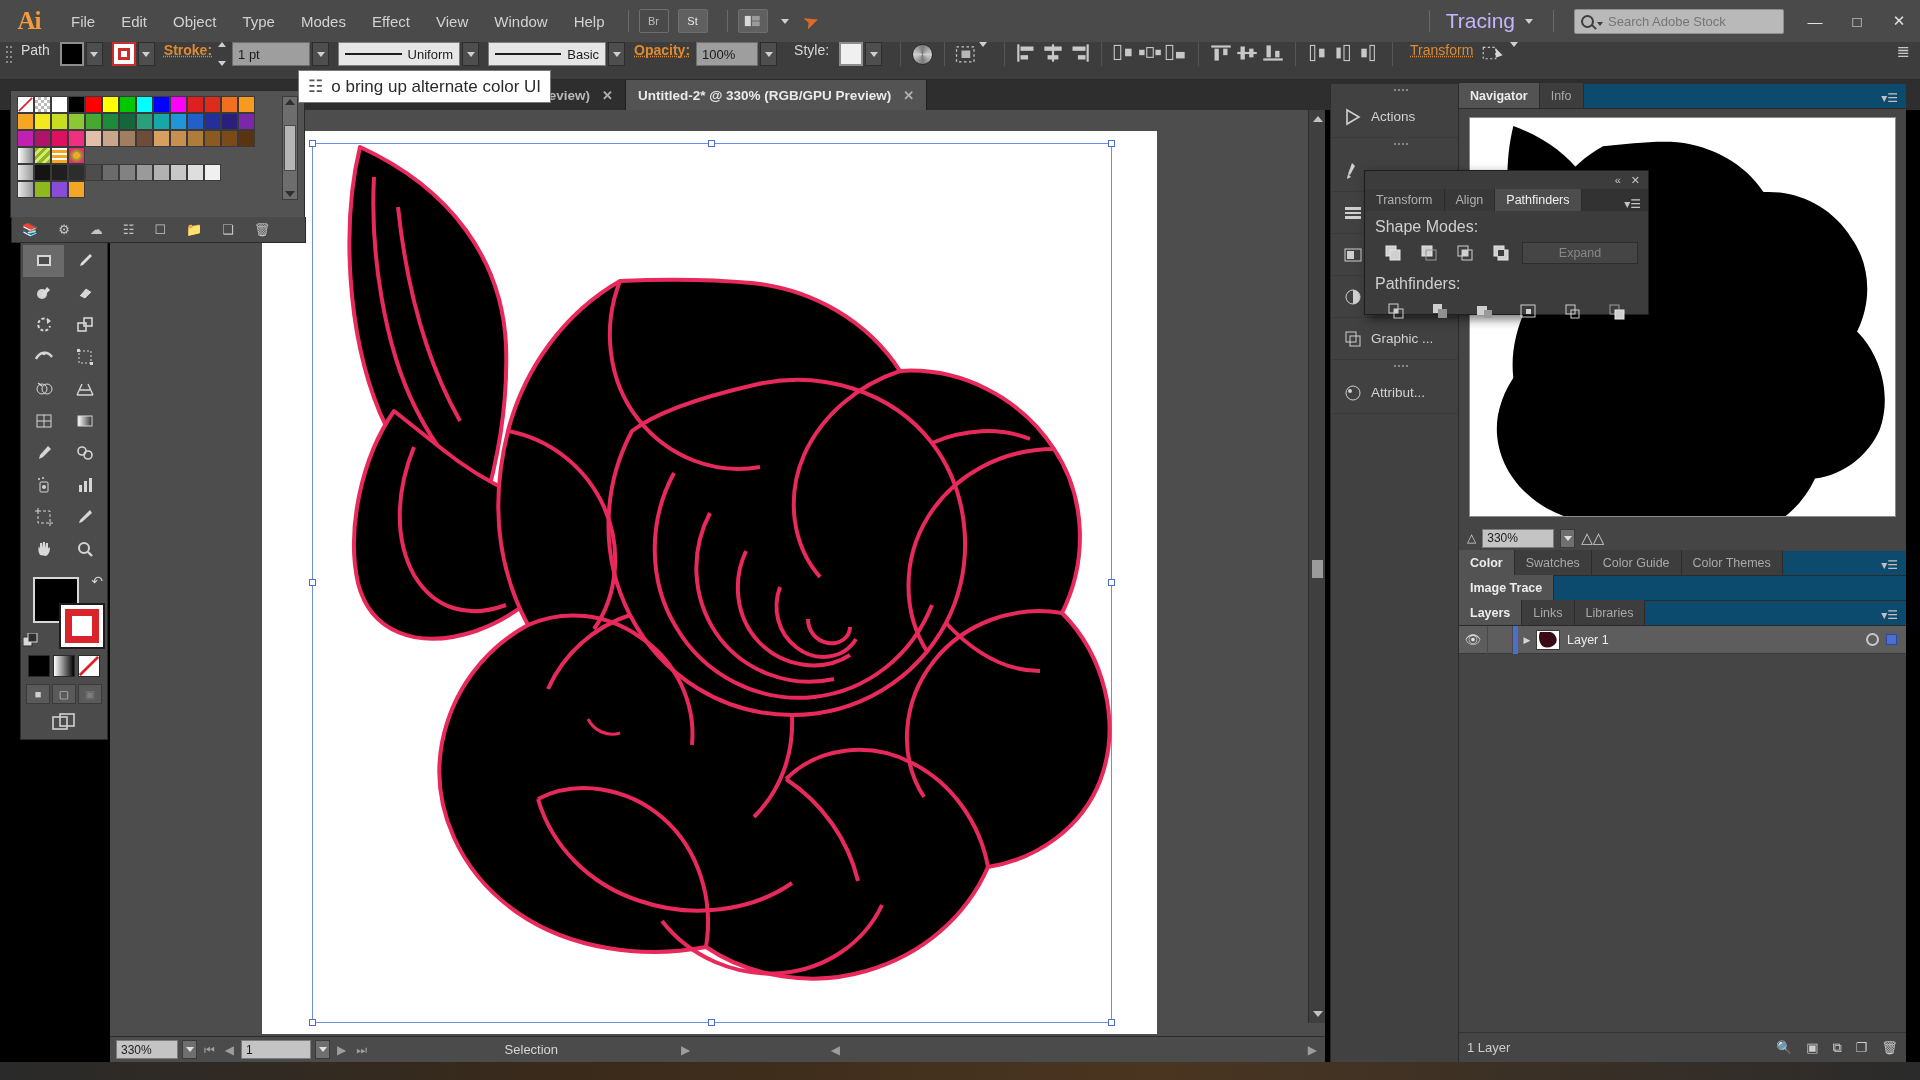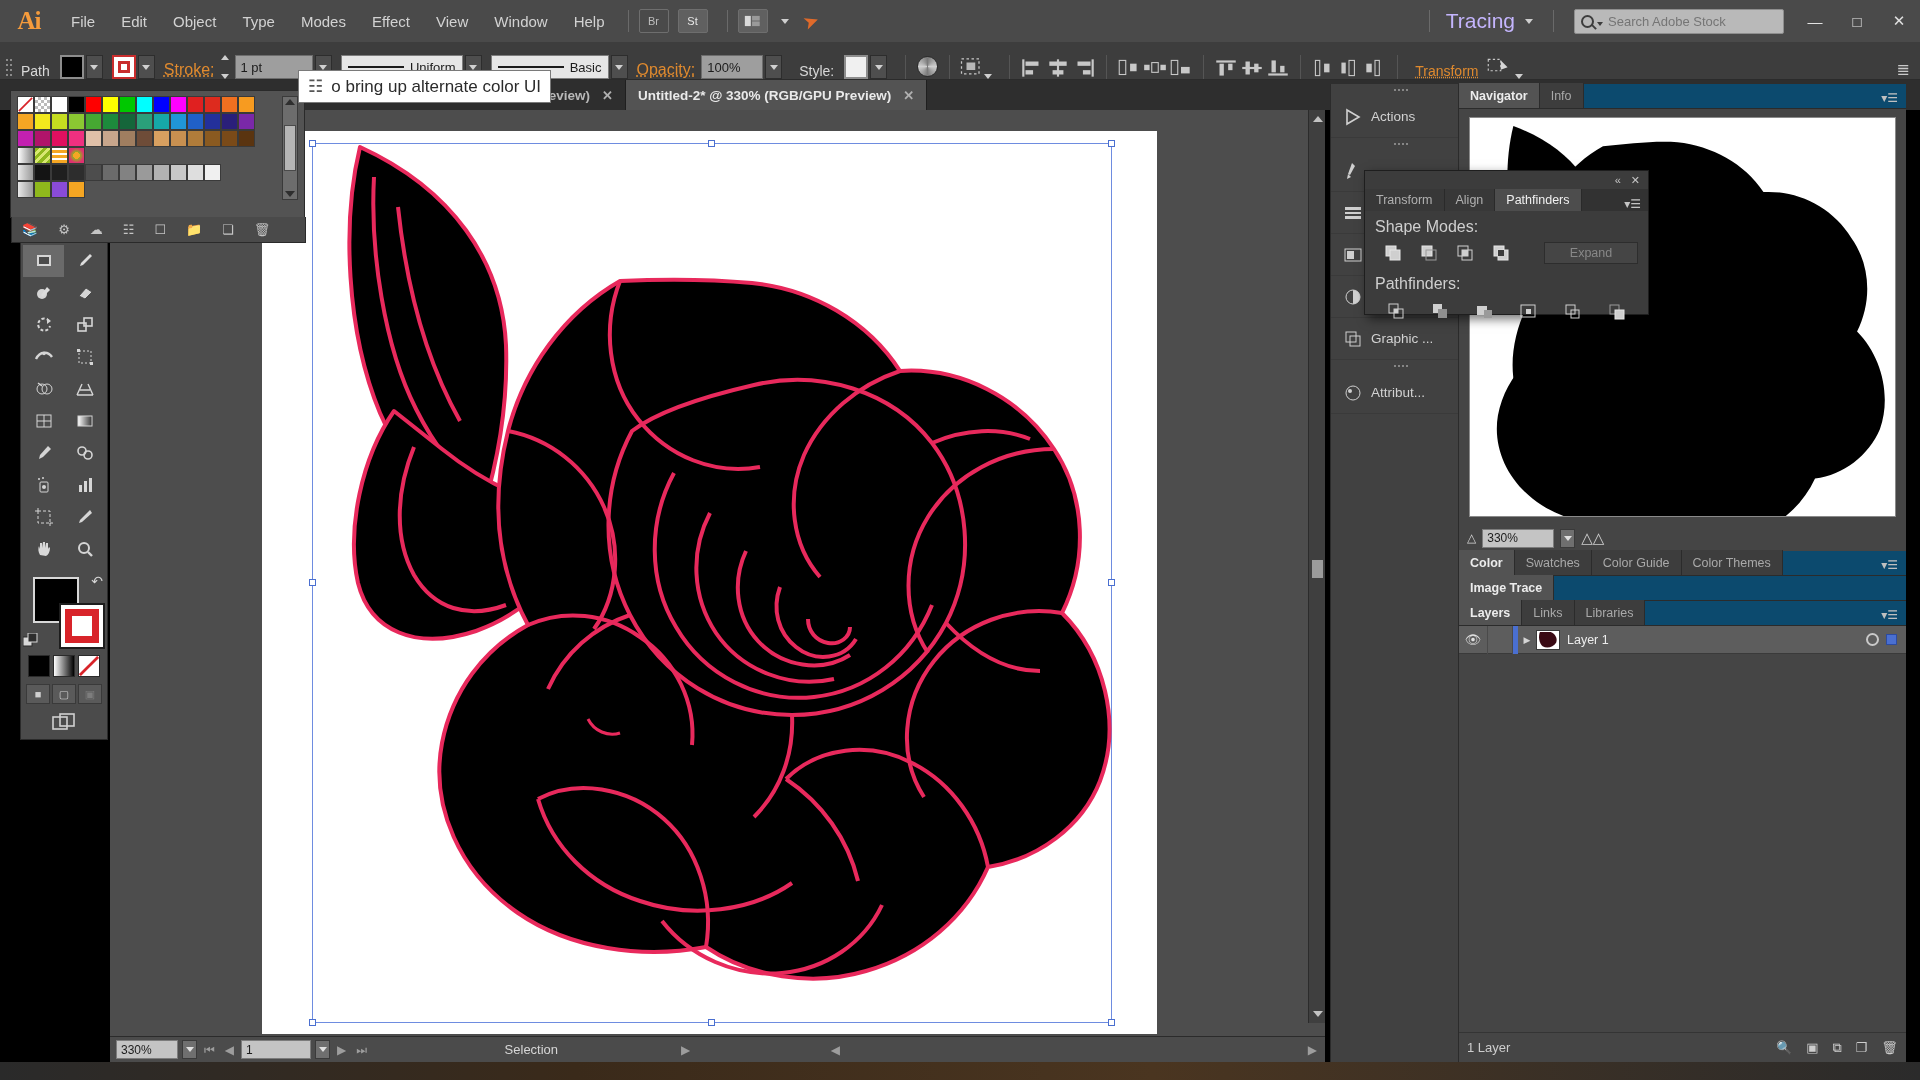--- a/index.html
+++ b/index.html
@@ -66,27 +66,27 @@
   .winbtns { display:flex; height:42px; }
   .winbtn {
     width:42px; height:42px; display:flex; align-items:center; justify-content:center;
     color:#e2e2e2; font-size:15px;
   }
 
   
   .ctrlbar {
     position:absolute; left:0; top:42px; width:1920px; height:38px;
     background:#3d3d3d; border-bottom:1px solid #2b2b2b;
-    display:flex; align-items:flex-end; padding-left:6px;
+    display:flex; align-items:flex-start; padding-left:6px;
   }
   .grip { width:9px; height:24px; display:flex; flex-direction:column;
     justify-content:center; gap:3px; margin-right:6px; }
   .grip i { display:block; width:2px; height:2px; background:#8a8a8a; box-shadow:4px 0 0 #8a8a8a; }
   .cb-label { color:#d8d8d8; font-size:14px; margin-right:10px; }
-  .cb-orange { color:#e08a2e; font-size:16px; margin-right:6px; text-decoration:underline dotted; }
+  .cb-orange { color:#e08a2e; font-size:14px; margin-right:6px; text-decoration:underline dotted;font-weight:bold; }
   .swatchbox {
     width:24px;height:24px;border:2px solid #8d8d8d; background:#000;
     position:relative; cursor:pointer;
   }
   .swatchbox.stroke { border-color:#c92d2d; background:#fff; }
   .swatchbox.stroke::after{ content:''; position:absolute; inset:4px; background:#fff; border:3px solid #c92d2d; }
   .dd-arrow {
     width:17px;height:24px;background:#4e4e4e;border:1px solid #2d2d2d;
     display:flex;align-items:center;justify-content:center; margin-left:2px; margin-right:9px;
   }
@@ -285,21 +285,21 @@
   .pf-tab.active { background:#4d4d4d; color:#f0f0f0; }
   .pf-menu { margin-left:auto; color:#c5c5c5; font-size:12px; padding-right:7px; }
   .pf-body { padding:7px 10px 0 10px; }
   .pf-section { color:#cfcfcf; font-size:16px; margin-bottom:5px; }
   .pf-row { display:flex; align-items:center; gap:0px; }
   .pf-btn {
     width:36px; height:24px; display:flex; align-items:center; justify-content:center;
   }
   .pf-btn svg{ width:18px;height:18px; }
   .pf-expand {
-    margin-left:auto; width:94px; height:22px; background:#454545;
+    margin-left:auto; width:116px; height:22px; background:#454545;
     border:1px solid #2d2d2d; color:#888; font-size:12.5px;
     display:flex; align-items:center; justify-content:center;
   }
   .pf-row2 { display:flex; gap:0px; }
   .pf-btn2 { width:45px; height:26px; display:flex; align-items:center; justify-content:center; }
   .pf-btn2 svg{ width:19px;height:19px; }
 
   
   .rdock {
     position:absolute; left:1458px; top:84px; right:14px; bottom:18px;

